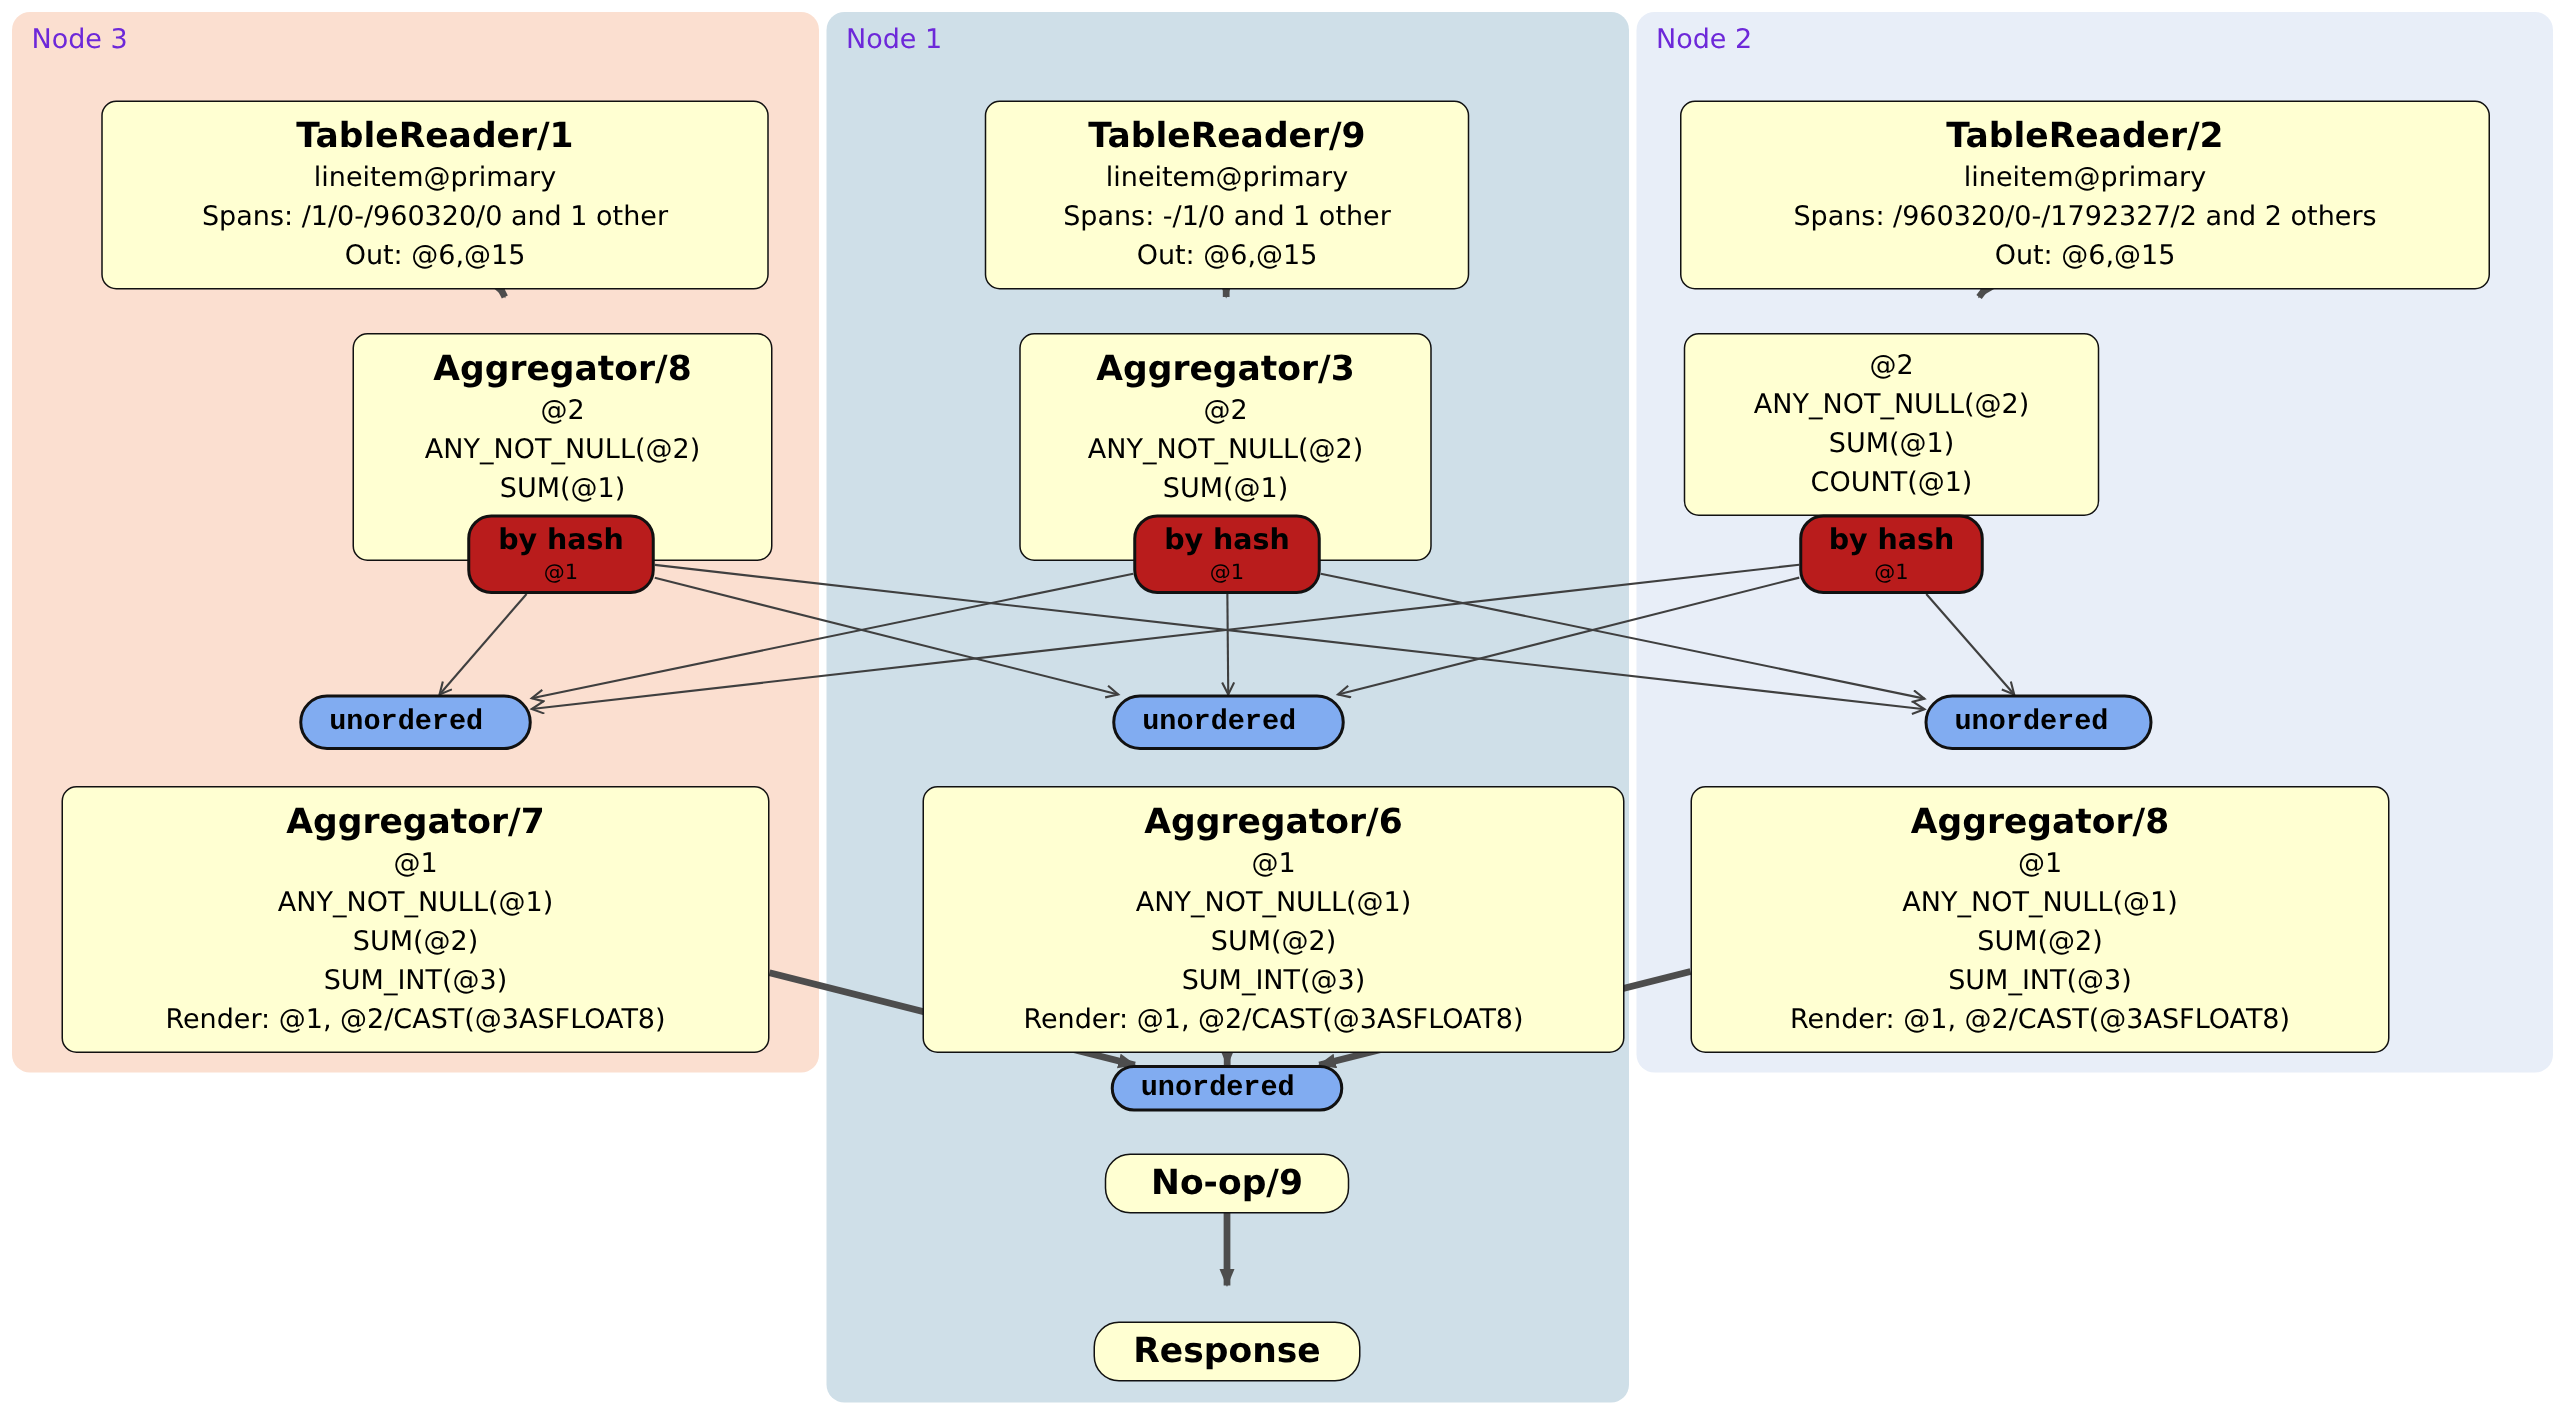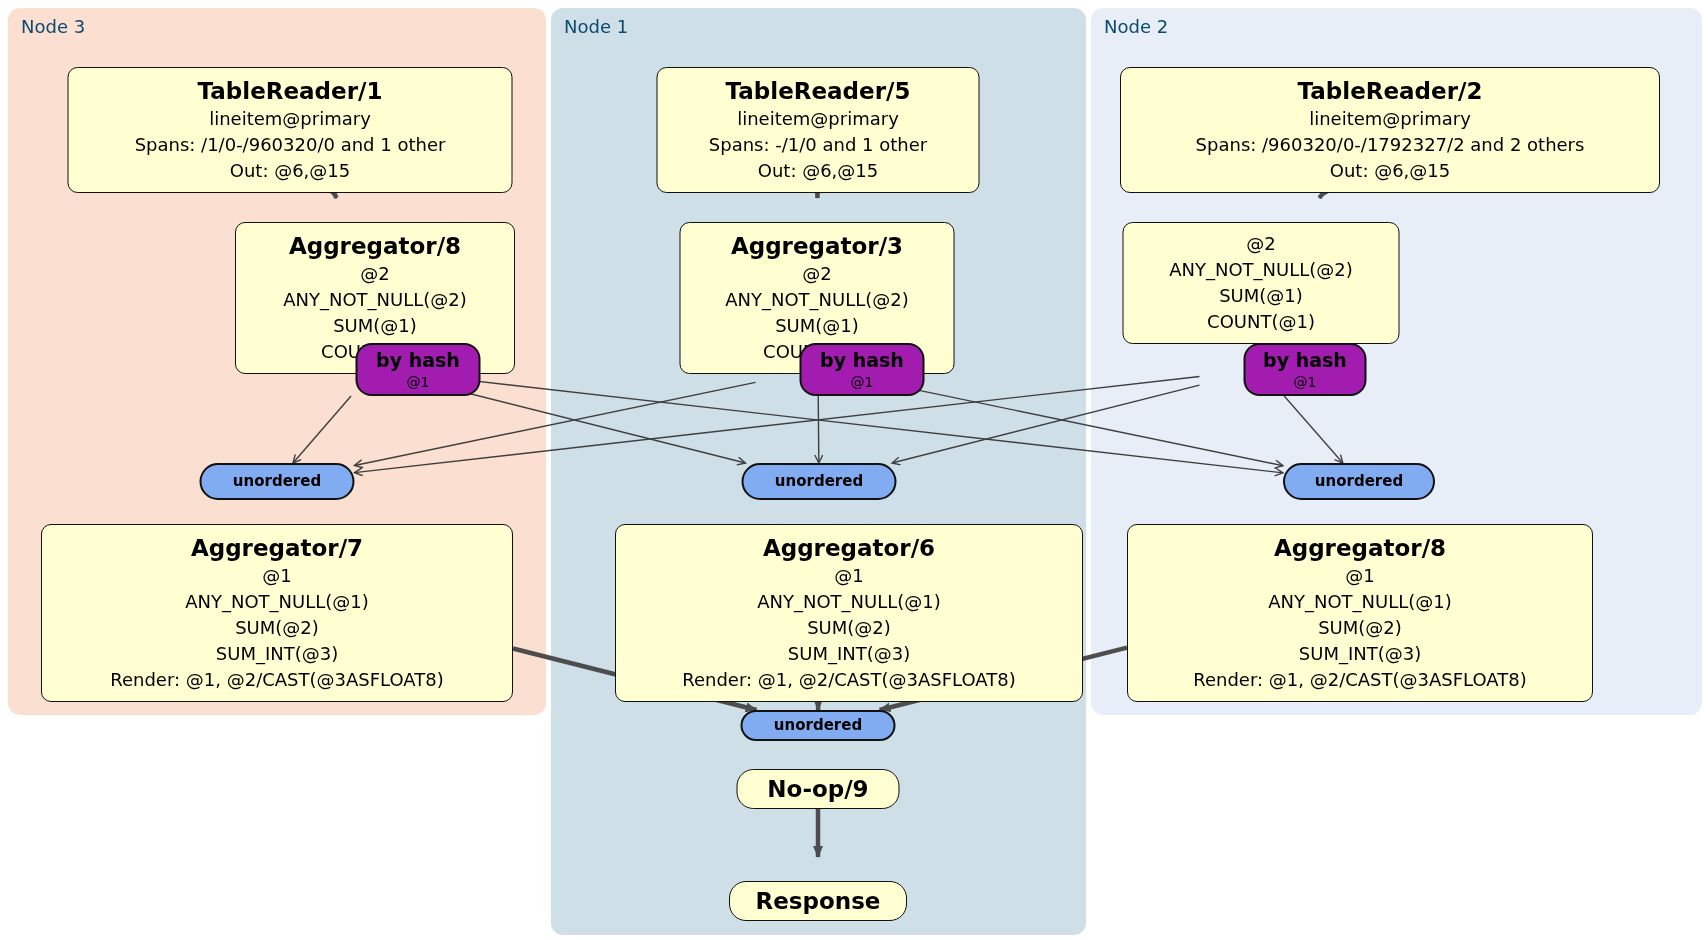--- a/index.html
+++ b/index.html
@@ -1,40 +1,40 @@
 <!DOCTYPE html>
 <html><head>
 <meta charset="utf-8">
 <style>
   html,body{margin:0;padding:0;background:#ffffff;}
   body{font-family:"DejaVu Sans","Liberation Sans",sans-serif;color:#000;}
   #stage{position:relative;width:1708px;height:940px;overflow:hidden;background:#ffffff;}
 
   .panel{position:absolute;border-radius:12px;z-index:1;}
-  .panel-label{padding:9px 0 0 13px;font-size:18px;line-height:20px;color:#0c4a6e;}
+  .panel-label{padding:9px 0 0 13px;font-size:18px;line-height:20px;color:#6d28d9;}
   #panel-node3{left:8px;top:8px;width:538px;height:707px;background:#fbdfd0;}
   #panel-node1{left:551px;top:8px;width:535px;height:927px;background:#cfdfe8;}
   #panel-node2{left:1091px;top:8px;width:611px;height:707px;background:#e8eef8;}
 
   #edges{position:absolute;left:0;top:0;width:1708px;height:940px;z-index:5;pointer-events:none;}
 
   .nbox{position:absolute;transform:translateX(-50%);background:#ffffd2;border:1.6px solid #111;
         border-radius:10px;padding:8px 14px;text-align:center;z-index:10;box-sizing:border-box;margin-top:24px;}
   .ntitle{font-weight:bold;font-size:23px;line-height:30px;white-space:nowrap;}
   .nline{font-size:18px;line-height:26px;white-space:nowrap;}
   .nbox.small{padding:4px 12px;border-radius:17px;}
 
-  .hashpill{position:absolute;transform:translateX(-50%);background:#a21caf;border:2px solid #111;
-        border-radius:16px;text-align:center;z-index:11;padding:3px 14px;box-sizing:border-box;margin-left:44px;}
+  .hashpill{position:absolute;transform:translateX(-50%);background:#b91c1c;border:2px solid #111;
+        border-radius:16px;text-align:center;z-index:11;padding:3px 14px;box-sizing:border-box;}
   .hp-main{font-weight:bold;font-size:19px;line-height:25px;white-space:nowrap;}
   .hp-sub{font-size:14px;line-height:18px;white-space:nowrap;}
 
   .upill{position:absolute;transform:translateX(-50%);background:#81acf1;border:2px solid #111;
-        border-radius:19px;text-align:center;z-index:11;padding:4px 18px;font-weight:bold;
-        font-size:15px;line-height:25px;white-space:nowrap;box-sizing:border-box;}
+        border-radius:19px;z-index:11;padding:4px 18px;font-weight:bold;
+        font-size:19px;line-height:25px;white-space:nowrap;box-sizing:border-box;font-family:Liberation Mono, monospace;}
   .upill.small{padding:1px 18px;}
 </style>
 </head>
 <body>
 
 <div id="stage">
 
   <svg id="edges">
     <defs>
       <marker id="arrThick" markerWidth="14" markerHeight="12" refX="11" refY="5" orient="auto" markerUnits="userSpaceOnUse">
@@ -72,21 +72,21 @@
     <div class="panel-label">Node 2</div>
   </div>
 
   <div class="nbox" style="left:290px;top:43px;min-width:445px">
     <div class="ntitle">TableReader/1</div>
     <div class="nline">lineitem@primary</div>
     <div class="nline">Spans: /1/0-/960320/0 and 1 other</div>
     <div class="nline">Out: @6,@15</div>
   </div>
   <div class="nbox" style="left:818px;top:43px;min-width:323px">
-    <div class="ntitle">TableReader/5</div>
+    <div class="ntitle">TableReader/9</div>
     <div class="nline">lineitem@primary</div>
     <div class="nline">Spans: -/1/0 and 1 other</div>
     <div class="nline">Out: @6,@15</div>
   </div>
   <div class="nbox" style="left:1390px;top:43px;min-width:540px">
     <div class="ntitle">TableReader/2</div>
     <div class="nline">lineitem@primary</div>
     <div class="nline">Spans: /960320/0-/1792327/2 and 2 others</div>
     <div class="nline">Out: @6,@15</div>
   </div>

